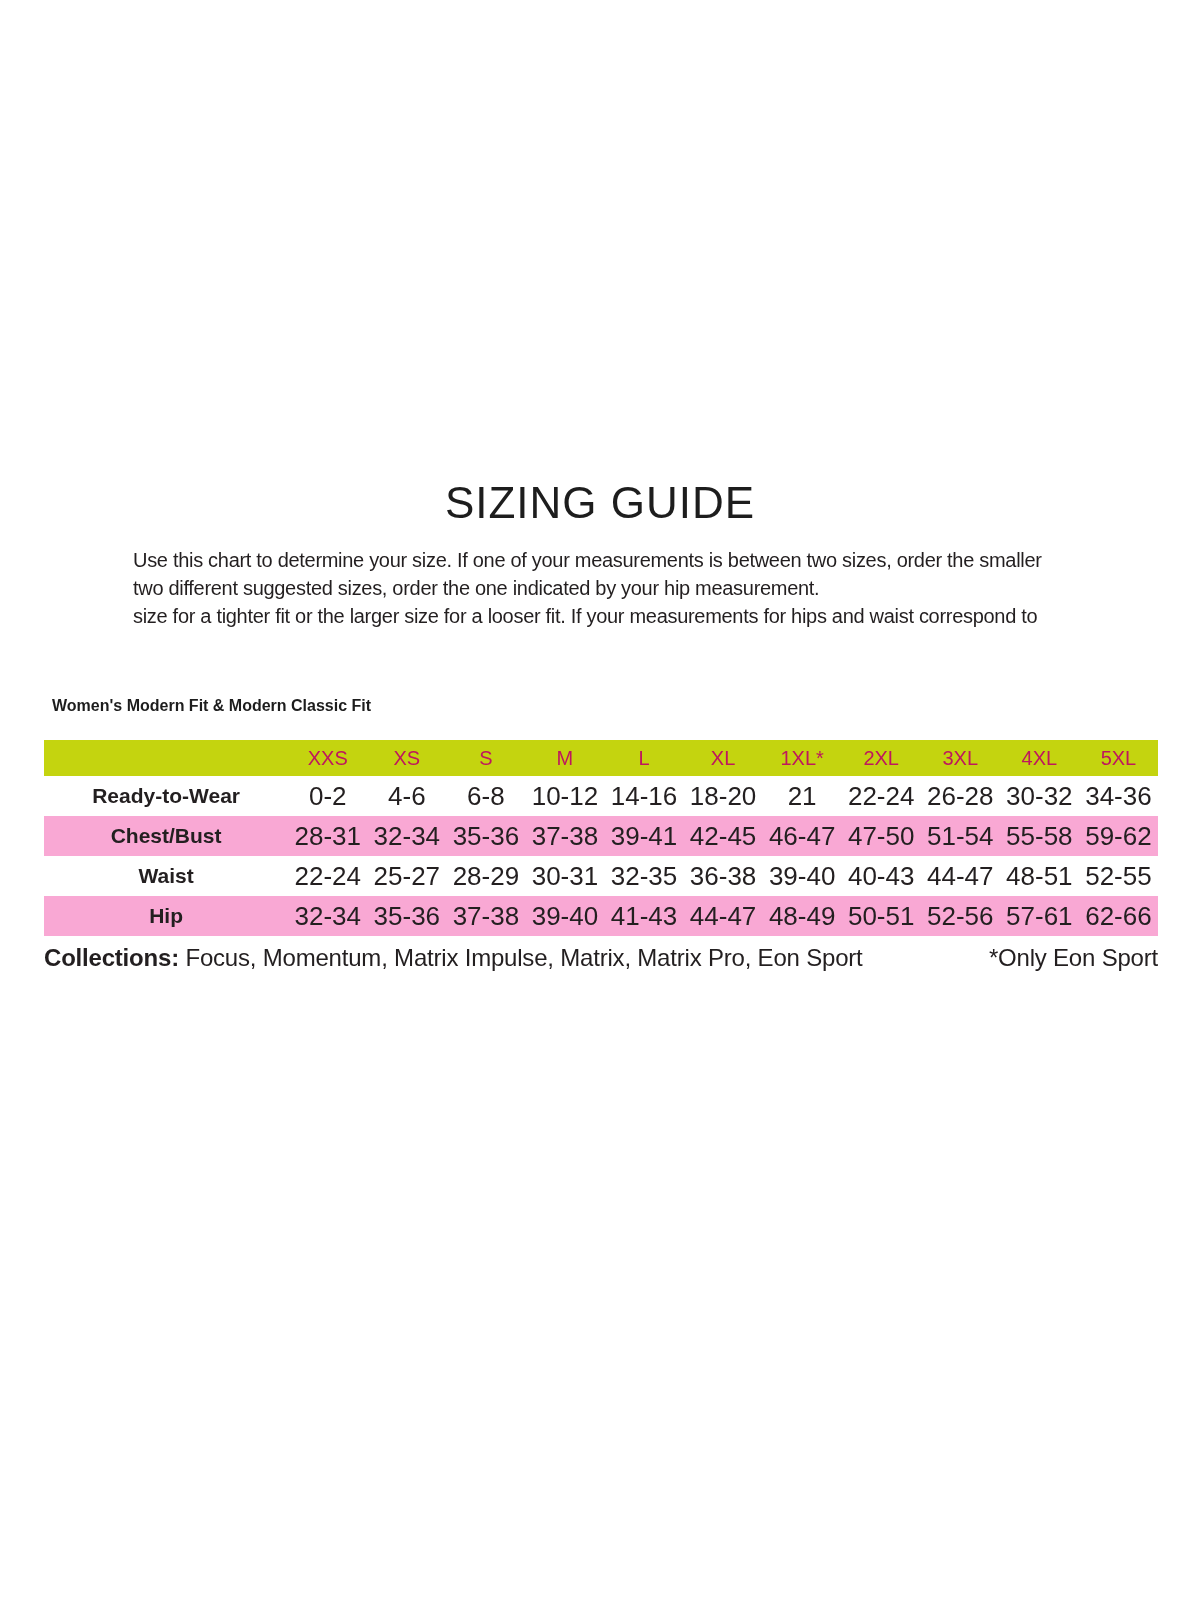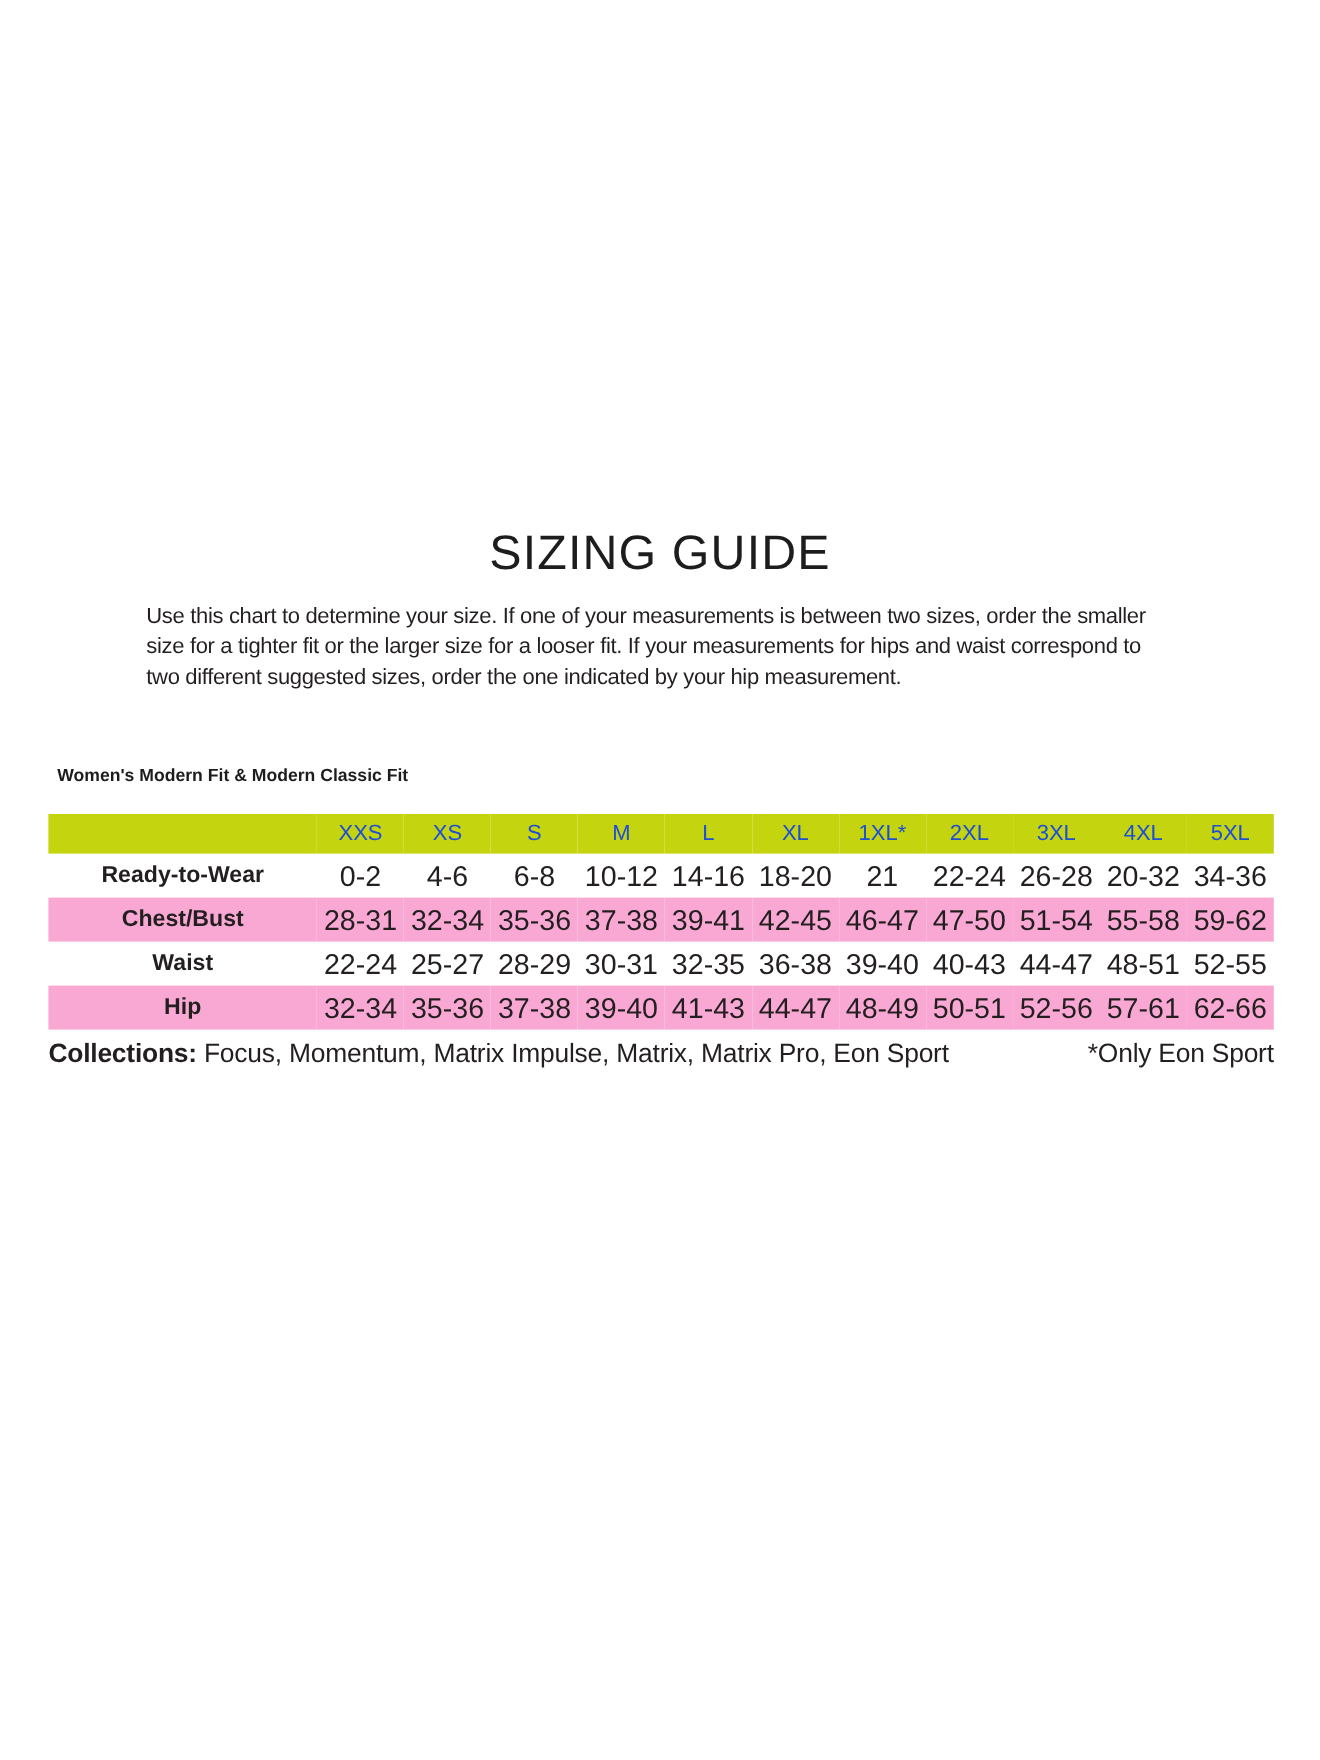--- a/index.html
+++ b/index.html
@@ -95,43 +95,43 @@
   .collections .list  { font-weight: 400; }
   .collections .note  { font-weight: 400; white-space: nowrap; }
 </style>
 </head>
 <body>
 
 <div class="page-title">SIZING GUIDE</div>
 
 <div class="intro">
   <div>Use this chart to determine your size. If one of your measurements is between two sizes, order the smaller</div>
+  <div>two different suggested sizes, order the one indicated by your hip measurement.</div>
   <div>size for a tighter fit or the larger size for a looser fit. If your measurements for hips and waist correspond to</div>
-  <div>two different suggested sizes, order the one indicated by your hip measurement.</div>
 </div>
 
 <div class="section-heading">Women's Modern Fit &amp; Modern Classic Fit</div>
 
 <table class="size-table">
   <colgroup>
       <col class="label-col">
       <col class="size-col">
       <col class="size-col">
       <col class="size-col">
       <col class="size-col">
       <col class="size-col">
       <col class="size-col">
       <col class="size-col">
       <col class="size-col">
       <col class="size-col">
       <col class="size-col">
       <col class="size-col">
     </colgroup>
   <thead>
-    <tr style="background: rgb(196, 212, 15); color: #1d4ed8;">
+    <tr style="background: rgb(196, 212, 15); color: #be185d;">
       <th></th>
     <th>XXS</th>
         <th>XS</th>
         <th>S</th>
         <th>M</th>
         <th>L</th>
         <th>XL</th>
         <th>1XL*</th>
         <th>2XL</th>
         <th>3XL</th>
@@ -144,21 +144,21 @@
         <th>Ready-to-Wear</th>
         <td>0-2</td>
         <td>4-6</td>
         <td>6-8</td>
         <td>10-12</td>
         <td>14-16</td>
         <td>18-20</td>
         <td>21</td>
         <td>22-24</td>
         <td>26-28</td>
-        <td>20-32</td>
+        <td>30-32</td>
         <td>34-36</td>
       </tr>
       <tr class="striped">
         <th>Chest/Bust</th>
         <td>28-31</td>
         <td>32-34</td>
         <td>35-36</td>
         <td>37-38</td>
         <td>39-41</td>
         <td>42-45</td>

